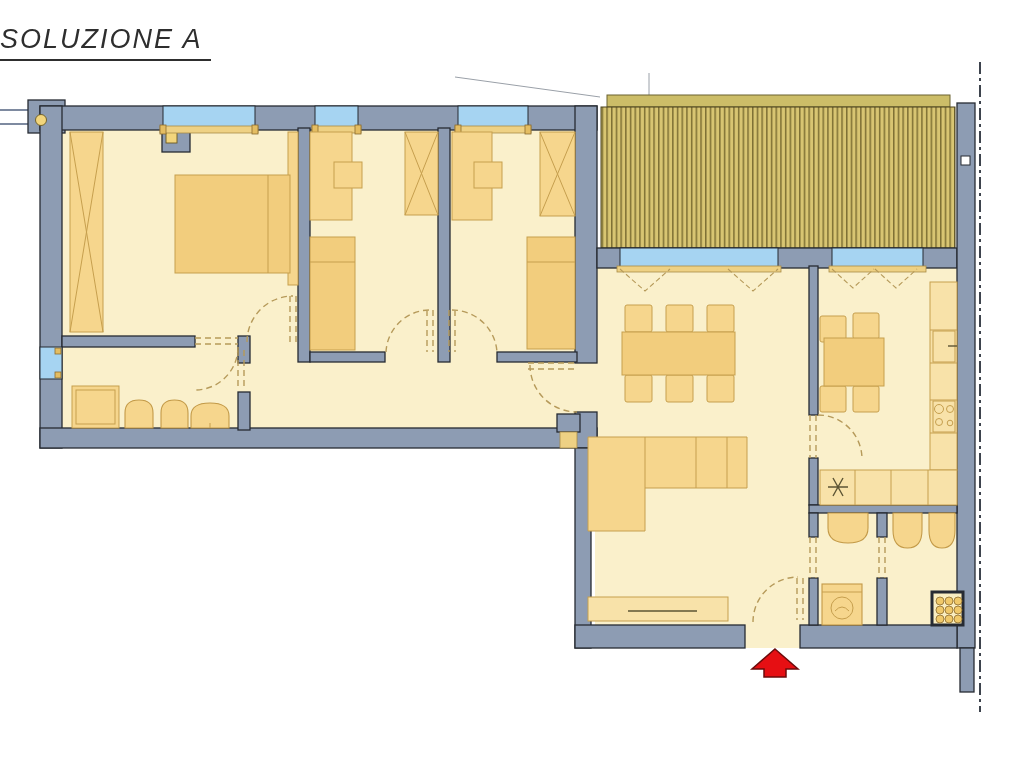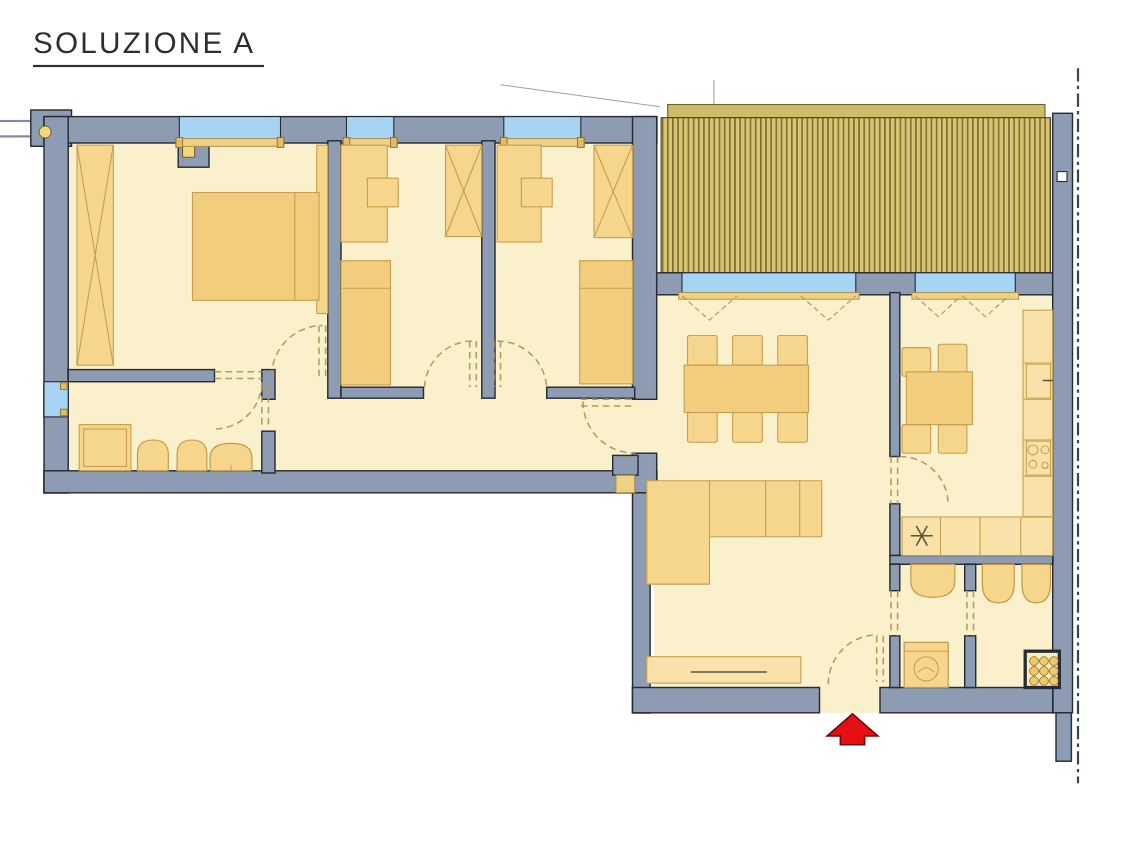--- a/index.html
+++ b/index.html
@@ -5,23 +5,23 @@
   :root{
     --wall:#8d9cb3; --wallStroke:#272b33; --floor:#faf0cb;
     --furn:#f6d68d; --furnStroke:#c69f4e; --furnLight:#f8e2a9; --furnDark:#f2cd7d;
     --win:#a6d4f2; --sill:#eed184; --terrace:#d8c572; --terraceStripe:#7e7034; --terraceBand:#ccbd68;
     --dash:#b69a5a; --red:#e60f13; --redStroke:#6b0b0b; --boundary:#3d434d;
     --marker:#f2d57c; --leader:#9aa0a8; --titleColor:#2e2e2e; --background:#ffffff;
   }
   html,body{margin:0;padding:0;}
   body{width:1024px;height:768px;background:var(--background);position:relative;
        font-family:"Liberation Sans", sans-serif;overflow:hidden;}
-  .title{position:absolute;left:30px;top:24px;z-index:5;
+  .title{position:absolute;left:0;top:24px;z-index:5;
          font-size:27px;letter-spacing:2px;font-weight:400;color:var(--titleColor);
-         border-bottom:2.5px solid var(--titleColor);padding:0 8px 4px 0;}
+         border-bottom:2.5px solid var(--titleColor);padding:0 8px 4px 0;font-style:italic;}
   svg{position:absolute;left:0;top:0;}
   .wall{fill:var(--wall);stroke:var(--wallStroke);stroke-width:1.3;}
   .floor{fill:var(--floor);stroke:none;}
   .furn{fill:var(--furn);stroke:var(--furnStroke);stroke-width:1;}
   .furnL{fill:var(--furnLight);stroke:var(--furnStroke);stroke-width:1;}
   .furnD{fill:var(--furnDark);stroke:var(--furnStroke);stroke-width:1;}
   .furnline{fill:none;stroke:var(--furnStroke);stroke-width:1;}
   .darkline{fill:none;stroke:#5c5434;stroke-width:1.4;}
   .win{fill:var(--win);stroke:var(--wallStroke);stroke-width:1;}
   .sill{fill:var(--sill);stroke:#a98c46;stroke-width:0.8;}

